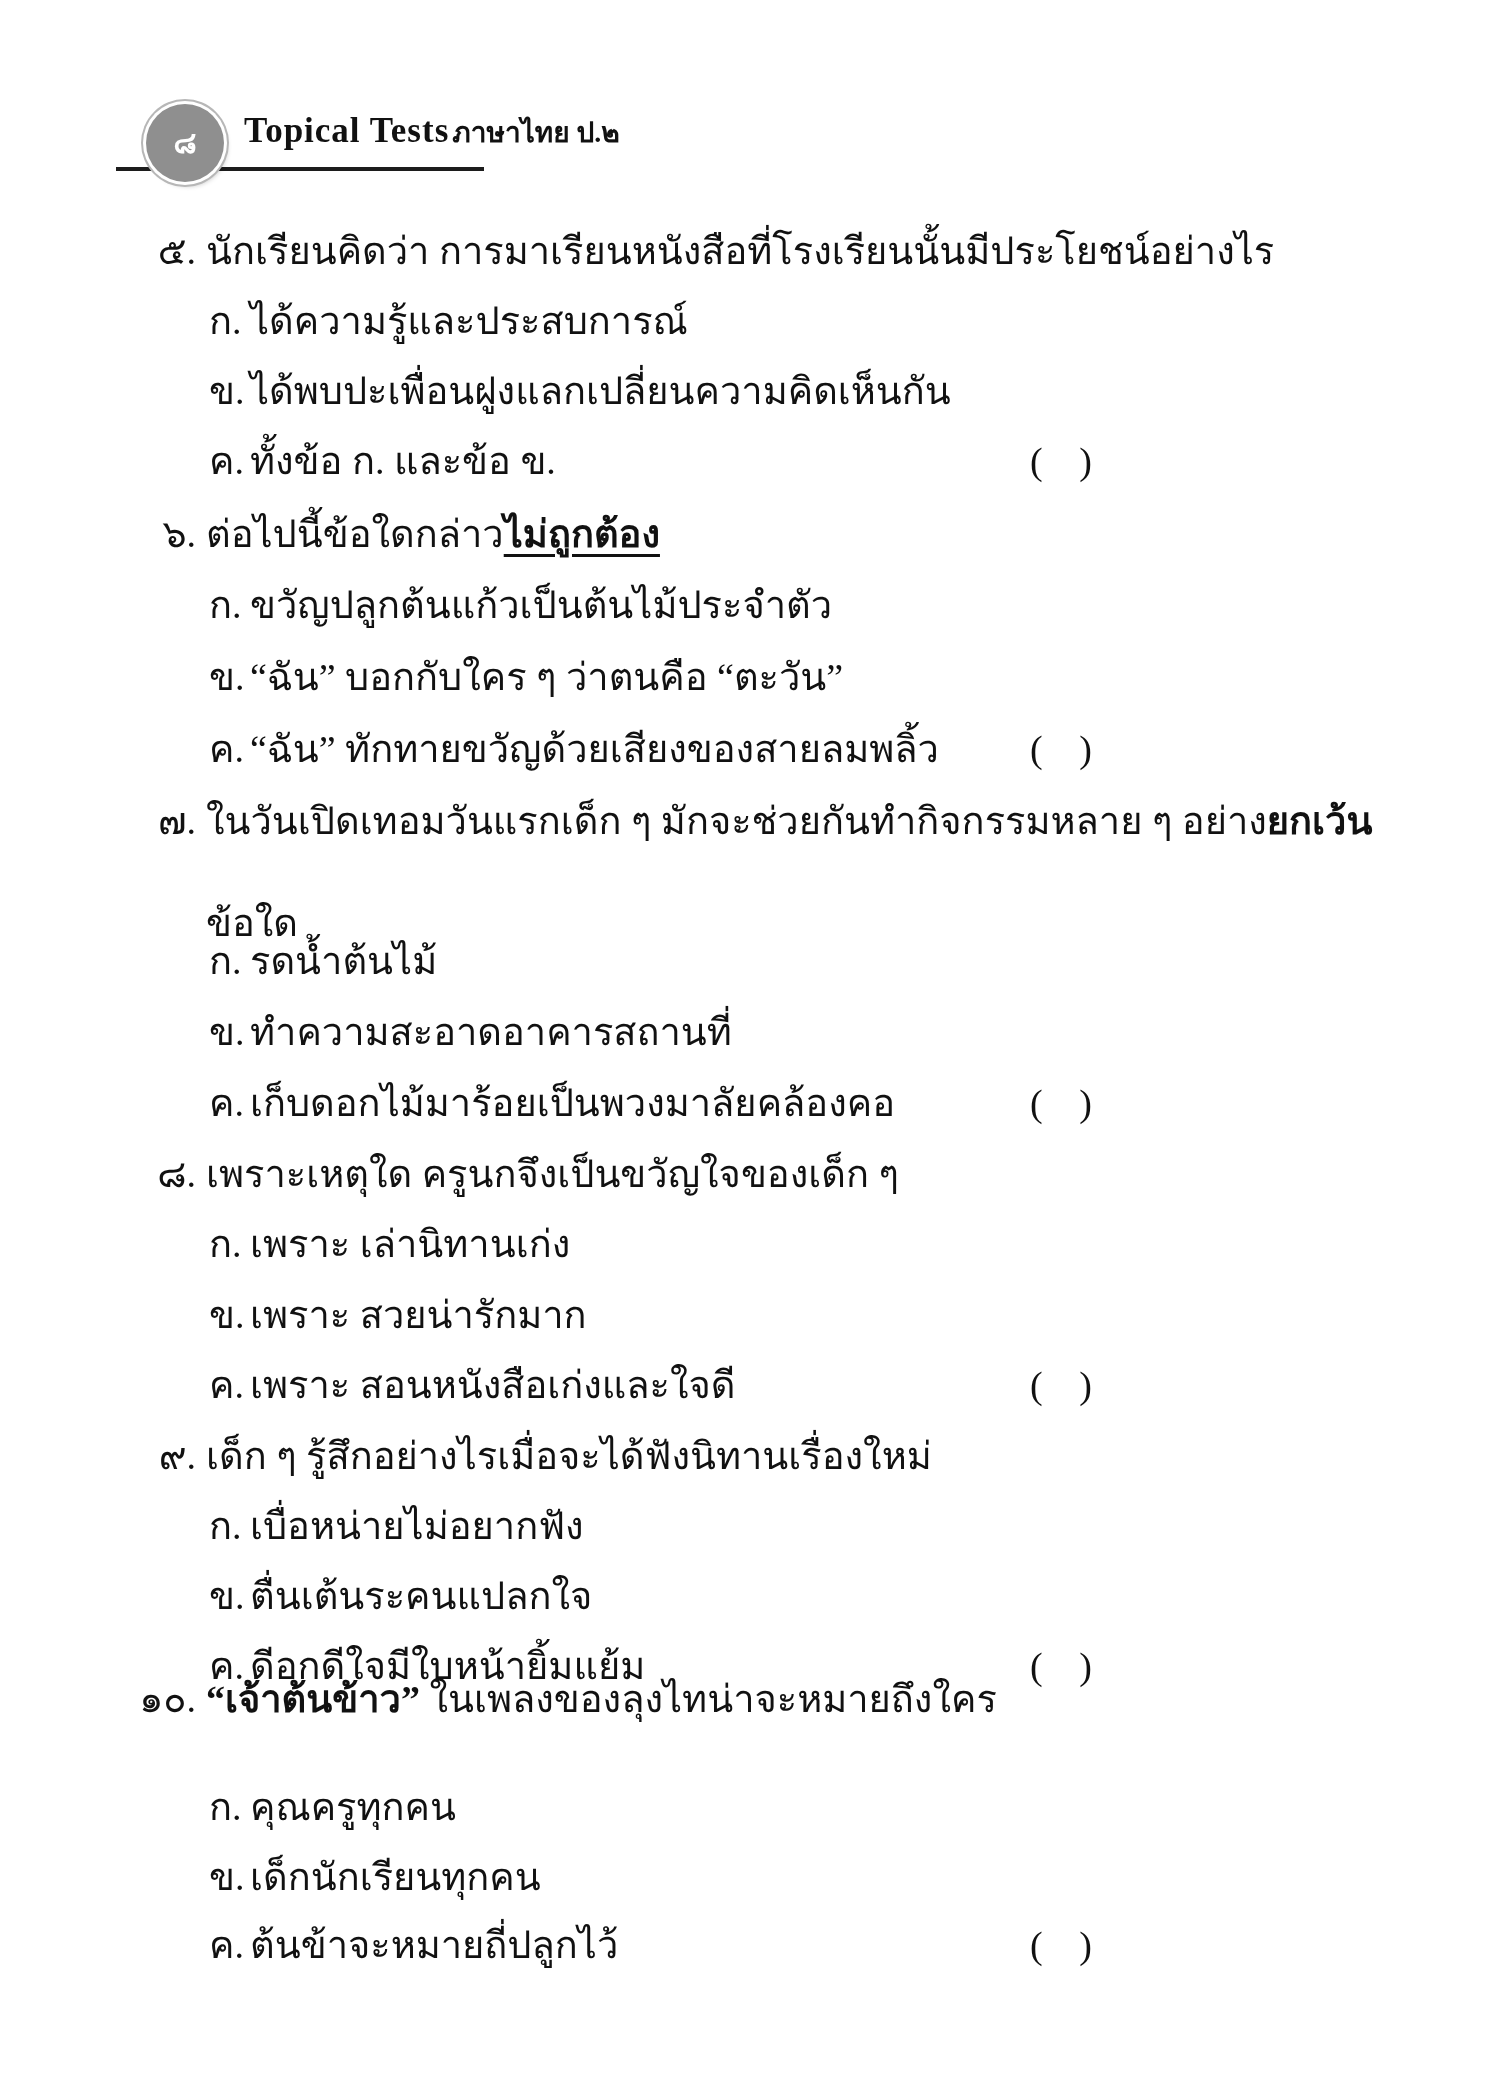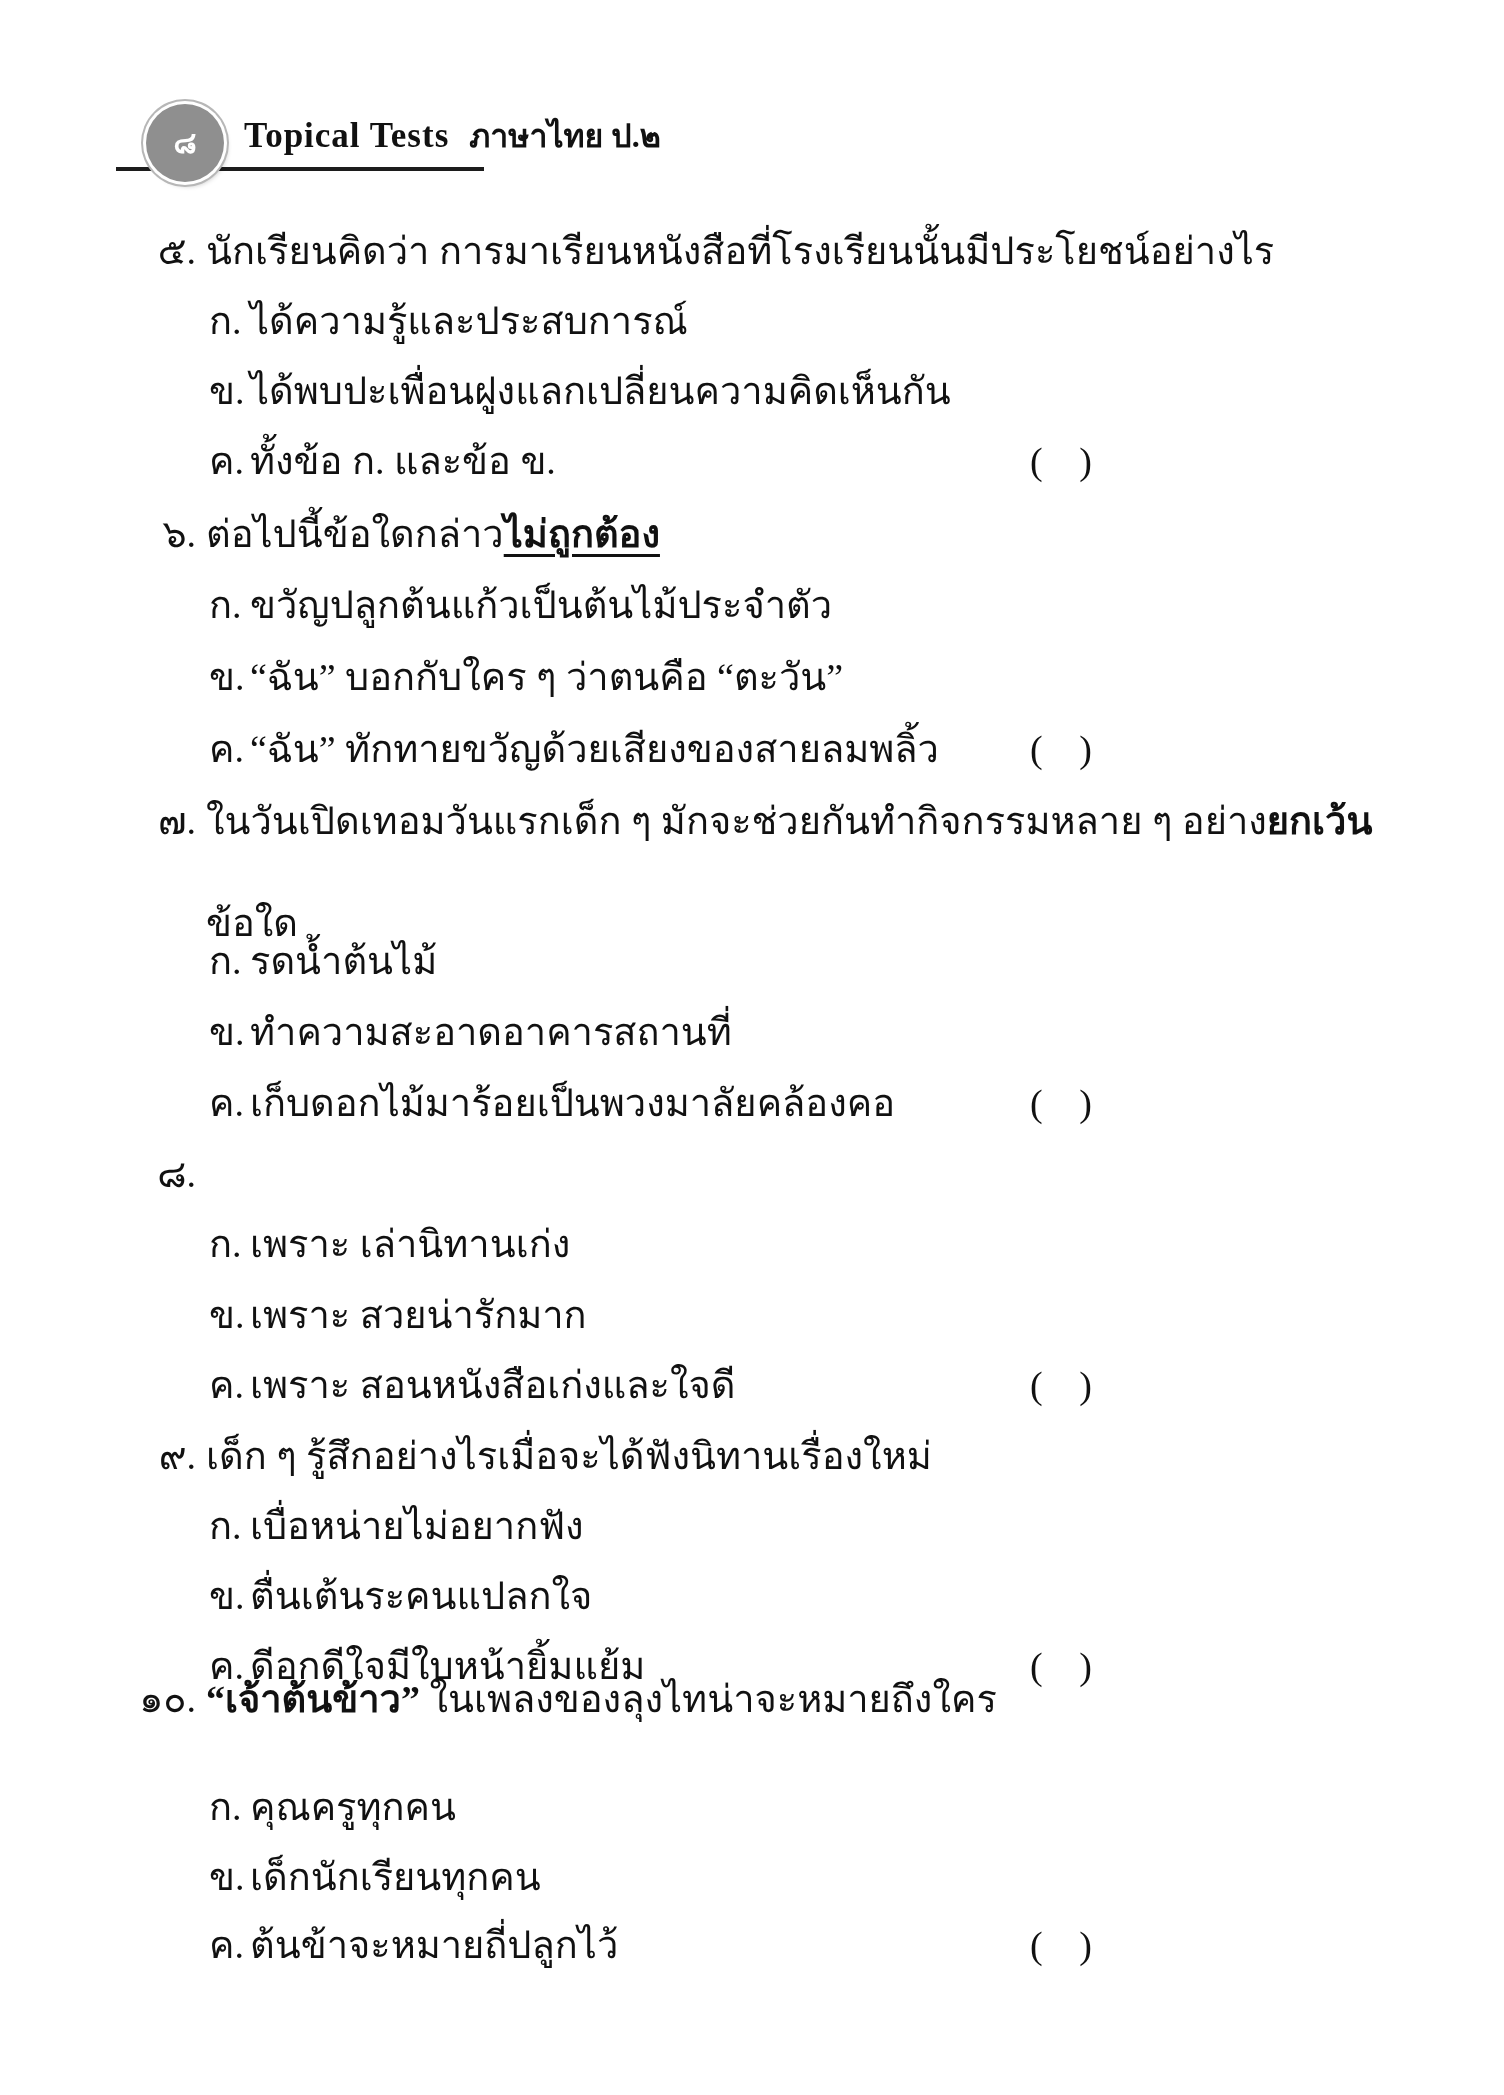--- a/index.html
+++ b/index.html
@@ -18,21 +18,21 @@
     position:absolute; left:146px; top:104px;
     width:78px; height:78px; border-radius:50%;
     background:#8f8f8f;
     box-shadow:0 0 0 3px #ffffff, 0 0 0 5px #b7b7b7, 3px 4px 5px rgba(0,0,0,.25);
     display:flex; align-items:center; justify-content:center;
     z-index:2;
   }
   .badge .pgnum { color:#ffffff; font-size:30px; font-weight:bold; line-height:1; }
   .hdr-title { position:absolute; left:244px; top:110px; z-index:2; white-space:nowrap; }
   .hdr-title .en { font-size:35px; font-weight:bold; letter-spacing:1px;margin-top:40px; }
-  .hdr-title .th { font-size:32px; font-weight:bold; margin-left:20px; }
+  .hdr-title .th { font-size:28px; font-weight:bold; margin-left:3px; }
   .hdr-line {
     position:absolute; left:116px; top:167px;
     width:368px; height:4px; background:#1c1c1c; z-index:1;
   }
 
   
   .line { position:absolute; left:0; width:1504px; height:58px; font-size:38px; line-height:58px; white-space:nowrap; }
   .num   { position:absolute; left:0;   width:196px; text-align:right; }
   .qtext { position:absolute; left:206px; }
   .clabel{ position:absolute; left:209px; }
@@ -119,20 +119,21 @@
     <span class="clabel">ค.</span>
     <span class="ctext">เก็บดอกไม้มาร้อยเป็นพวงมาลัยคล้องคอ</span>
     <span class="parens">
         <span>(</span>
         <span>)</span>
       </span>
   </div>
 
   <div class="line" style="top:1145px">
     <span class="num">๘.</span>
+    <span class="qtext"><span>เพราะเหตุใด ครูนกจึงเป็นขวัญใจของเด็ก ๆ</span><span class="b"></span><span></span></span>
   </div>
   <div class="line" style="top:1215px">
     <span class="clabel">ก.</span>
     <span class="ctext">เพราะ เล่านิทานเก่ง</span>
   </div>
   <div class="line" style="top:1286px">
     <span class="clabel">ข.</span>
     <span class="ctext">เพราะ สวยน่ารักมาก</span>
   </div>
   <div class="line" style="top:1356px">

